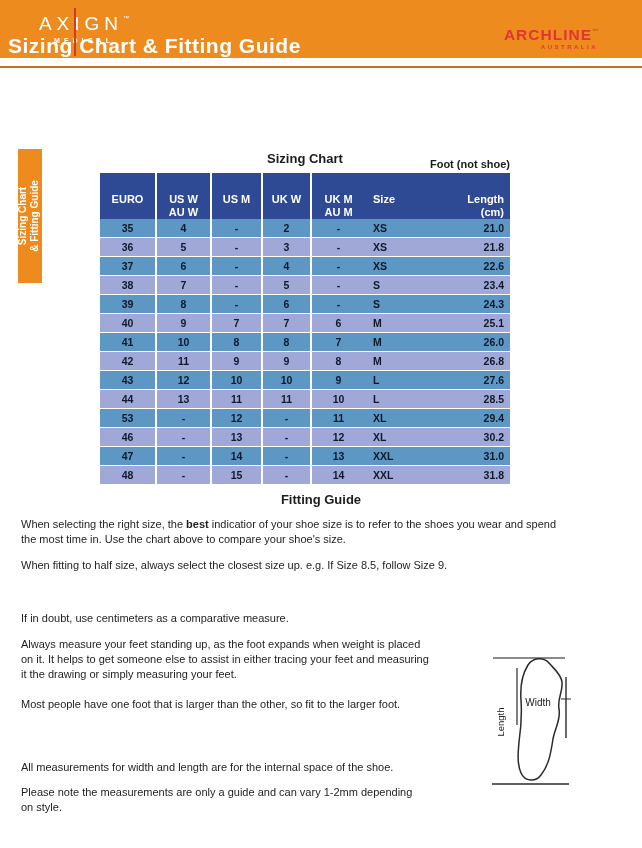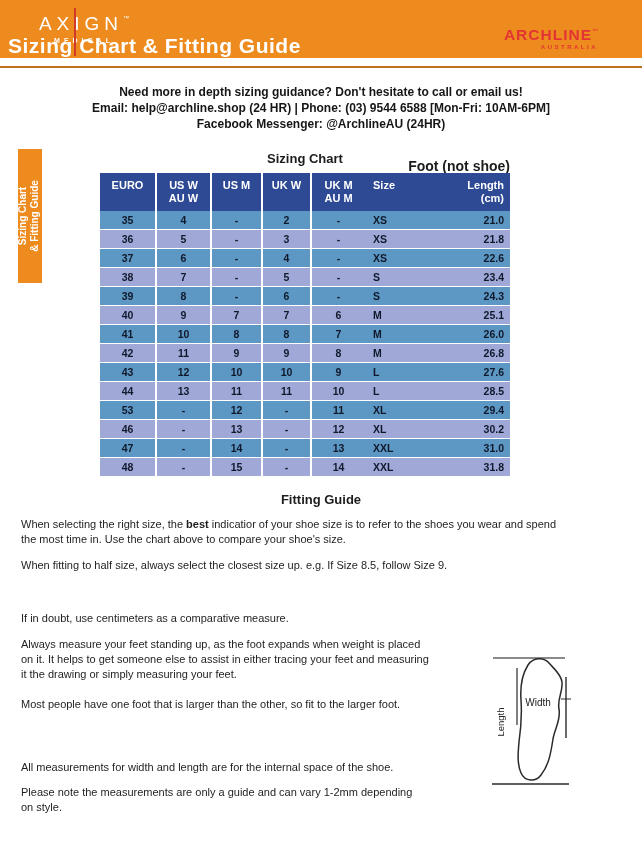--- a/index.html
+++ b/index.html
@@ -27,26 +27,26 @@
     font-size:12px;font-weight:700;line-height:16px;color:#161616;}
   
   .side-tab{position:absolute;left:18px;top:149px;width:24px;height:134px;background:var(--orange,#EE8B1E);}
   .side-tab-inner{position:absolute;left:50%;top:50%;width:134px;height:26px;
     transform:translate(-50%,-50%) rotate(-90deg);text-align:center;
     color:#fff;font-weight:700;font-size:10px;line-height:12px;}
   
   .chart-title{position:absolute;left:100px;top:151px;width:410px;text-align:center;
     font-size:13px;font-weight:700;color:#1c1c1c;}
   .chart-note{position:absolute;left:100px;top:158px;width:410px;text-align:right;
-    font-size:14px;font-weight:700;color:#1c1c1c;}
+    font-size:11px;font-weight:700;color:#1c1c1c;}
   
   .size-table{position:absolute;left:100px;top:173px;width:410px;border-collapse:separate;
     border-spacing:0;table-layout:fixed;}
   .size-table th{background:var(--header_bg,#2E4A94);color:#fff;font-size:11px;font-weight:700;
-    line-height:13px;vertical-align:top;padding:6px 0 0 0;height:38px;}
+    line-height:13px;vertical-align:top;padding:20px 0 0 0;height:38px;}
   .size-table th .l2{display:block;}
   .size-table td{height:19px;font-size:10.5px;font-weight:700;color:var(--cell_text,#10182B);
     text-align:center;padding:0;border-bottom:1px solid #fff;}
   .size-table tbody tr:nth-child(odd) td{background:var(--row_blue,#5D97C3);}
   .size-table tbody tr:nth-child(even) td{background:var(--row_alt,#A0A8D8);}
   .size-table .c0,.size-table .c1,.size-table .c2,.size-table .c3{border-right:2px solid #fff;}
   .size-table th.c5,.size-table td.c5{text-align:left;padding-left:8px;}
   .size-table th.c6,.size-table td.c6{text-align:right;padding-right:6px;}
   
   .h-center{position:absolute;left:0;width:642px;text-align:center;font-size:13px;font-weight:700;color:#1c1c1c;}
@@ -68,25 +68,20 @@
       <div class="axign-sub">MEDICAL</div>
     </div>
     <h1 class="doc-title">Sizing Chart &amp; Fitting Guide</h1>
     <div class="archline">
       <div class="arch-name"><span>ARCHLINE</span><sup>™</sup></div>
       <div class="arch-sub">AUSTRALIA</div>
     </div>
   </header>
   <div class="header-rule"></div>
 
-  <div class="contact">
-    <div>Need more in depth sizing guidance? Don't hesitate to call or email us!</div>
-    <div>Email: help@archline.shop (24 HR) | Phone: (03) 9544 6588 [Mon-Fri: 10AM-6PM]</div>
-    <div>Facebook Messenger: @ArchlineAU (24HR)</div>
-  </div>
 
   <div class="side-tab">
     <div class="side-tab-inner">
       <div>Sizing Chart</div>
       <div>&amp; Fitting Guide</div>
     </div>
   </div>
 
   <div class="chart-title">Sizing Chart</div>
   <div class="chart-note">Foot (not shoe)</div>

